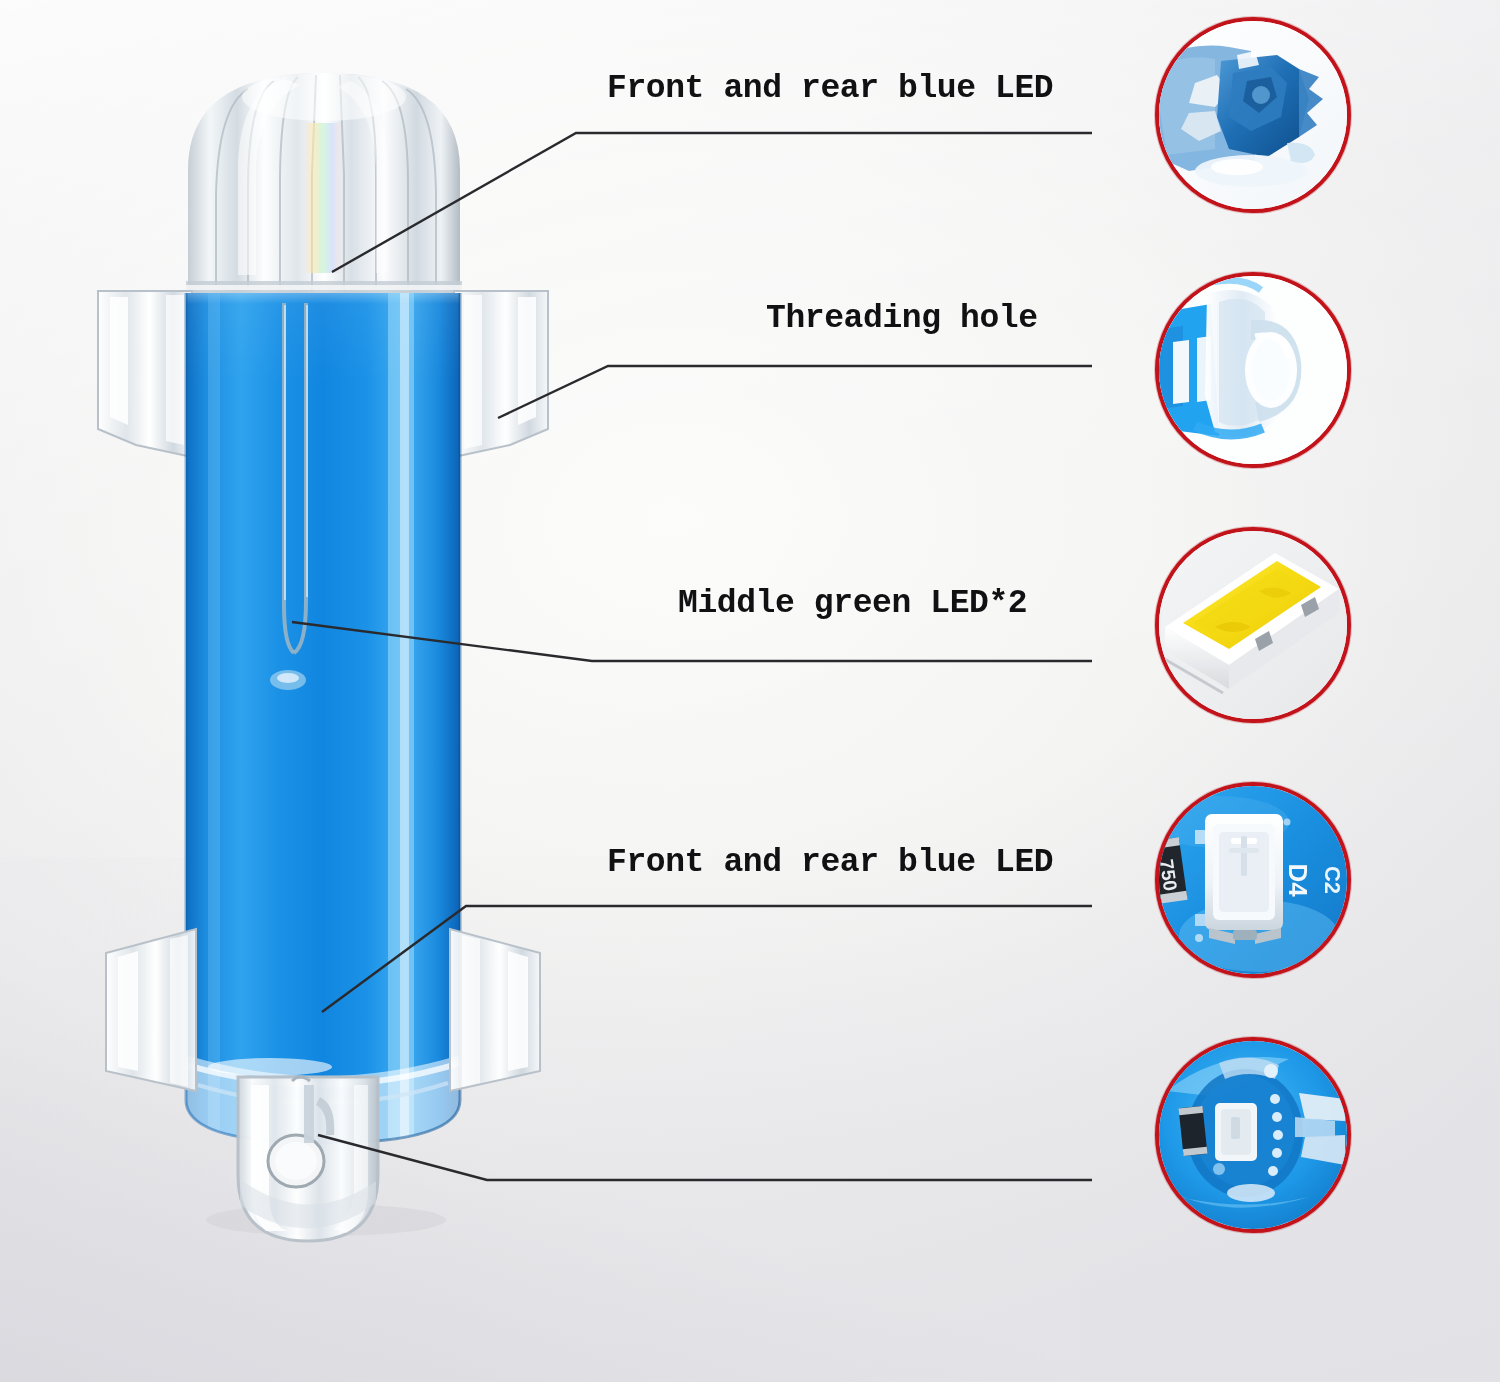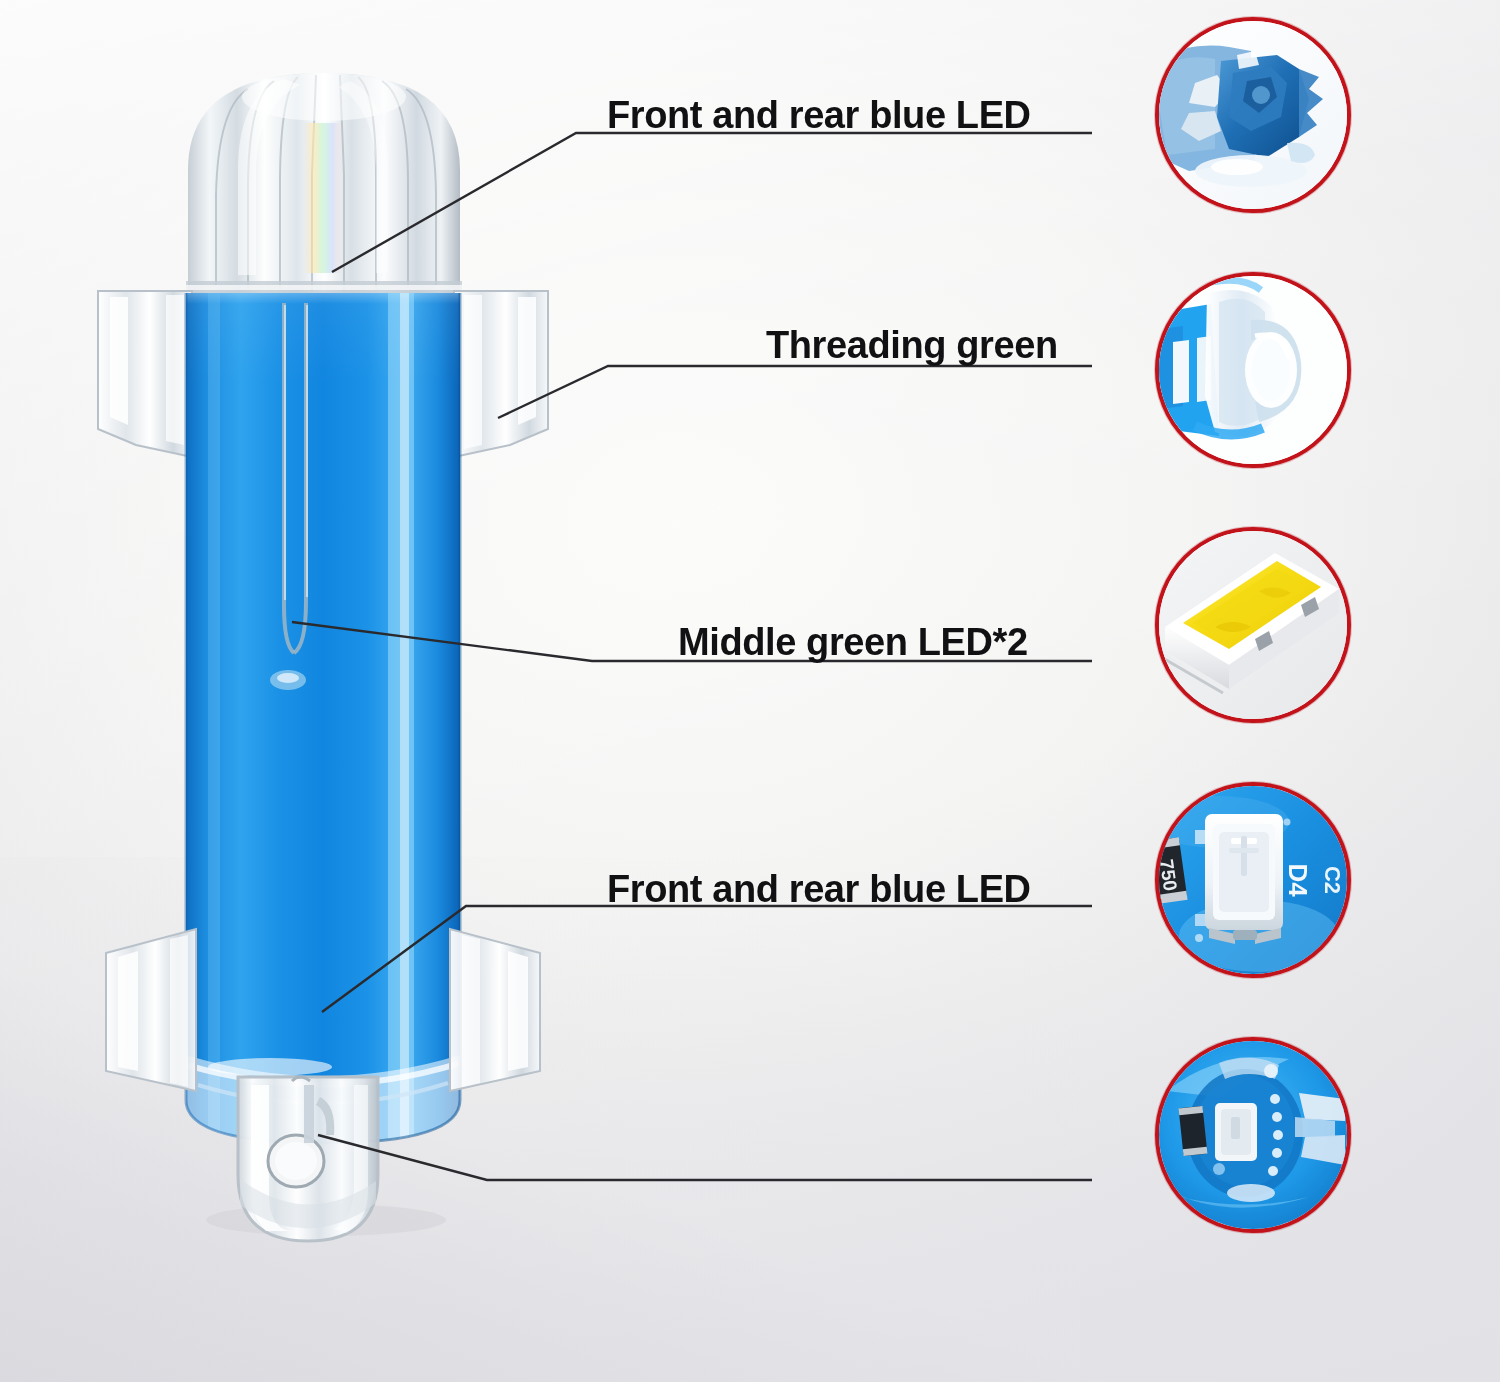--- a/index.html
+++ b/index.html
@@ -37,32 +37,31 @@
     left: 88px;
     top: 45px;
     width: 470px;
     height: 1215px;
   }
   .prod-svg { display: block; width: 100%; height: 100%; }
 
   
   .callout-label {
     position: absolute;
-    font-family: Liberation Sans, sans-serif;
+    font-family: Liberation Mono, monospace;
     font-weight: bold;
-    font-size: 38px;
+    font-size: 33px;
     line-height: 1.05;
     color: #111113;
     letter-spacing: -0.4px;
     white-space: nowrap;
-    margin-top: 24px;
   }
   #label-0 { left: 607px; top: 72px; }
   #label-1 { left: 766px; top: 302px; }
-  #label-2 { left: 678px; top: 599px; text-align: center; }
+  #label-2 { left: 678px; top: 587px; text-align: center; }
   #label-3 { left: 607px; top: 846px; }
   #label-4 { left: 845px; top: 1102px; }
 
   
   #leaders {
     position: absolute;
     left: 0; top: 0;
     width: 1500px; height: 1382px;
     pointer-events: none;
   }
@@ -248,21 +247,21 @@
     <g fill="none" stroke="#2a2a2e" stroke-width="2.4" stroke-linejoin="miter" stroke-linecap="butt">
       <polyline points="332,272 576,133 1092,133"></polyline>
       <polyline points="498,418 608,366 1092,366"></polyline>
       <polyline points="292,622 592,661 1092,661"></polyline>
       <polyline points="322,1012 466,906 1092,906"></polyline>
       <polyline points="318,1135 487,1180 1092,1180"></polyline>
     </g>
   </svg>
 
   <div class="callout-label" id="label-0">Front and rear blue LED</div>
-  <div class="callout-label" id="label-1">Threading green</div>
+  <div class="callout-label" id="label-1">Threading hole</div>
   <div class="callout-label" id="label-2">Middle green LED*2</div>
   <div class="callout-label" id="label-3">Front and rear blue LED</div>
 
   <div class="inset" id="inset-0">
     <svg viewBox="0 0 188 188" aria-hidden="true">
       <defs>
         <linearGradient id="i0bg" x1="0" y1="0" x2="1" y2="1">
           <stop offset="0" stop-color="#ffffff"></stop>
           <stop offset="1" stop-color="#f2f6fa"></stop>
         </linearGradient>

